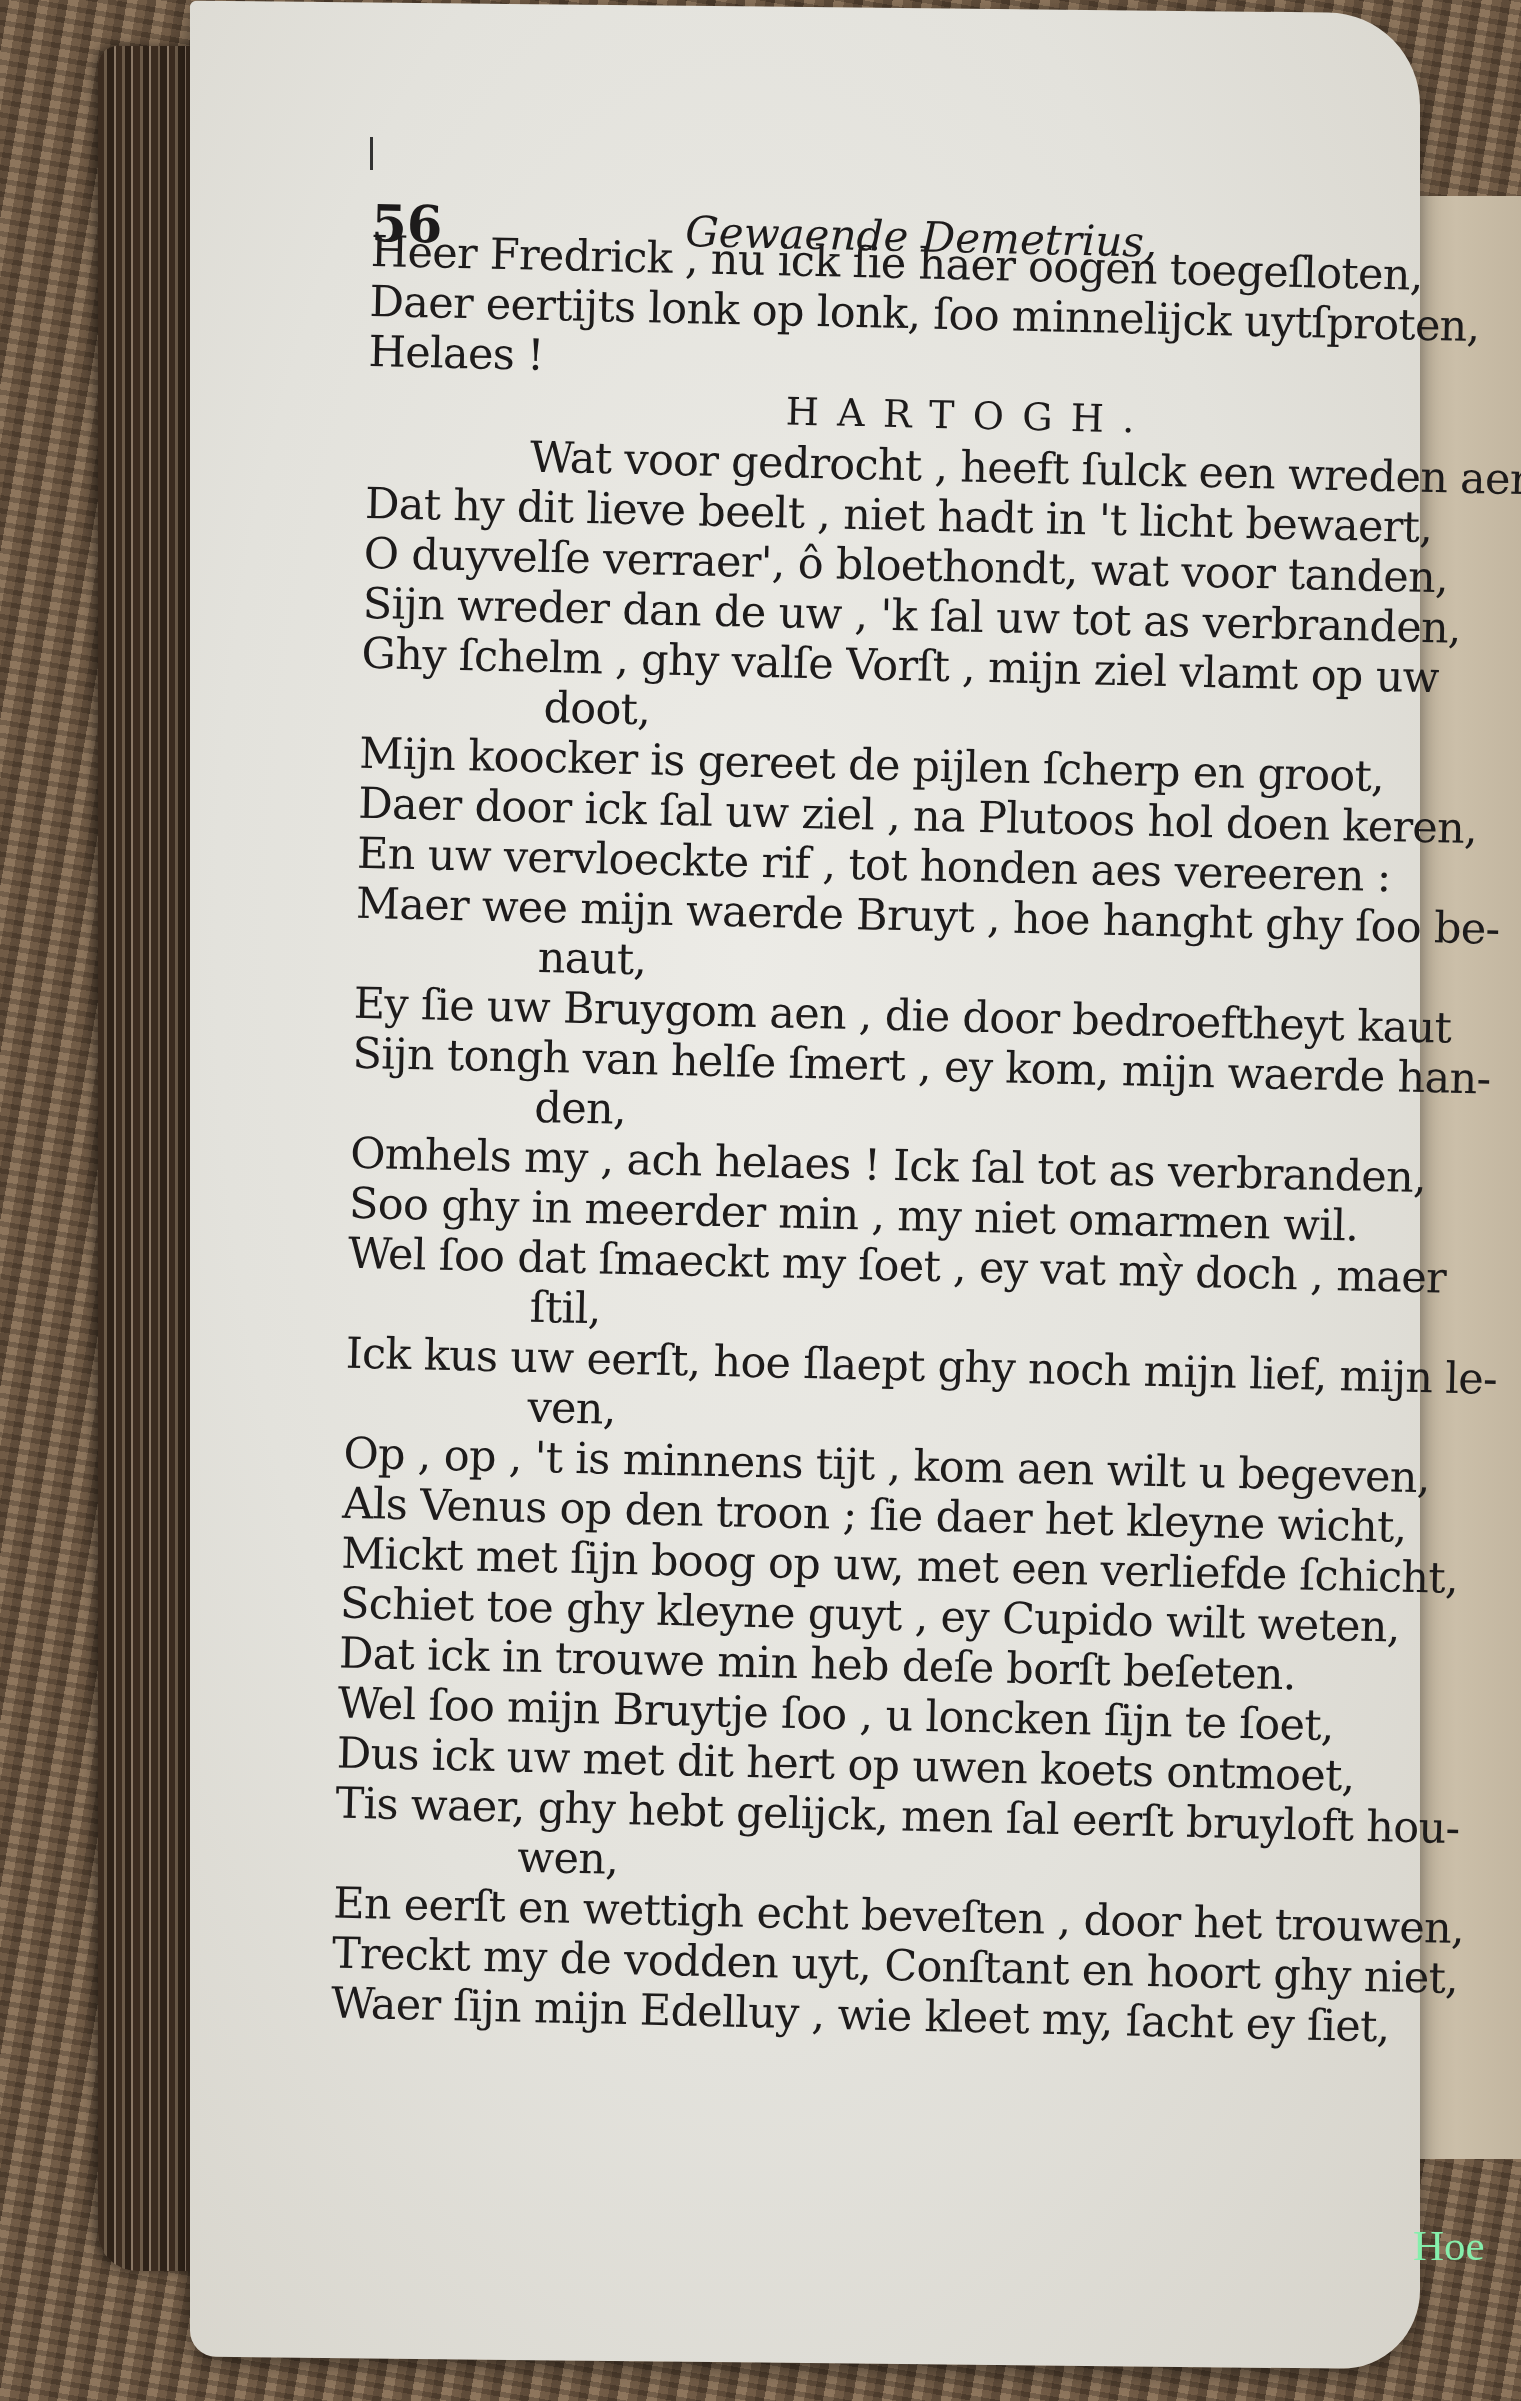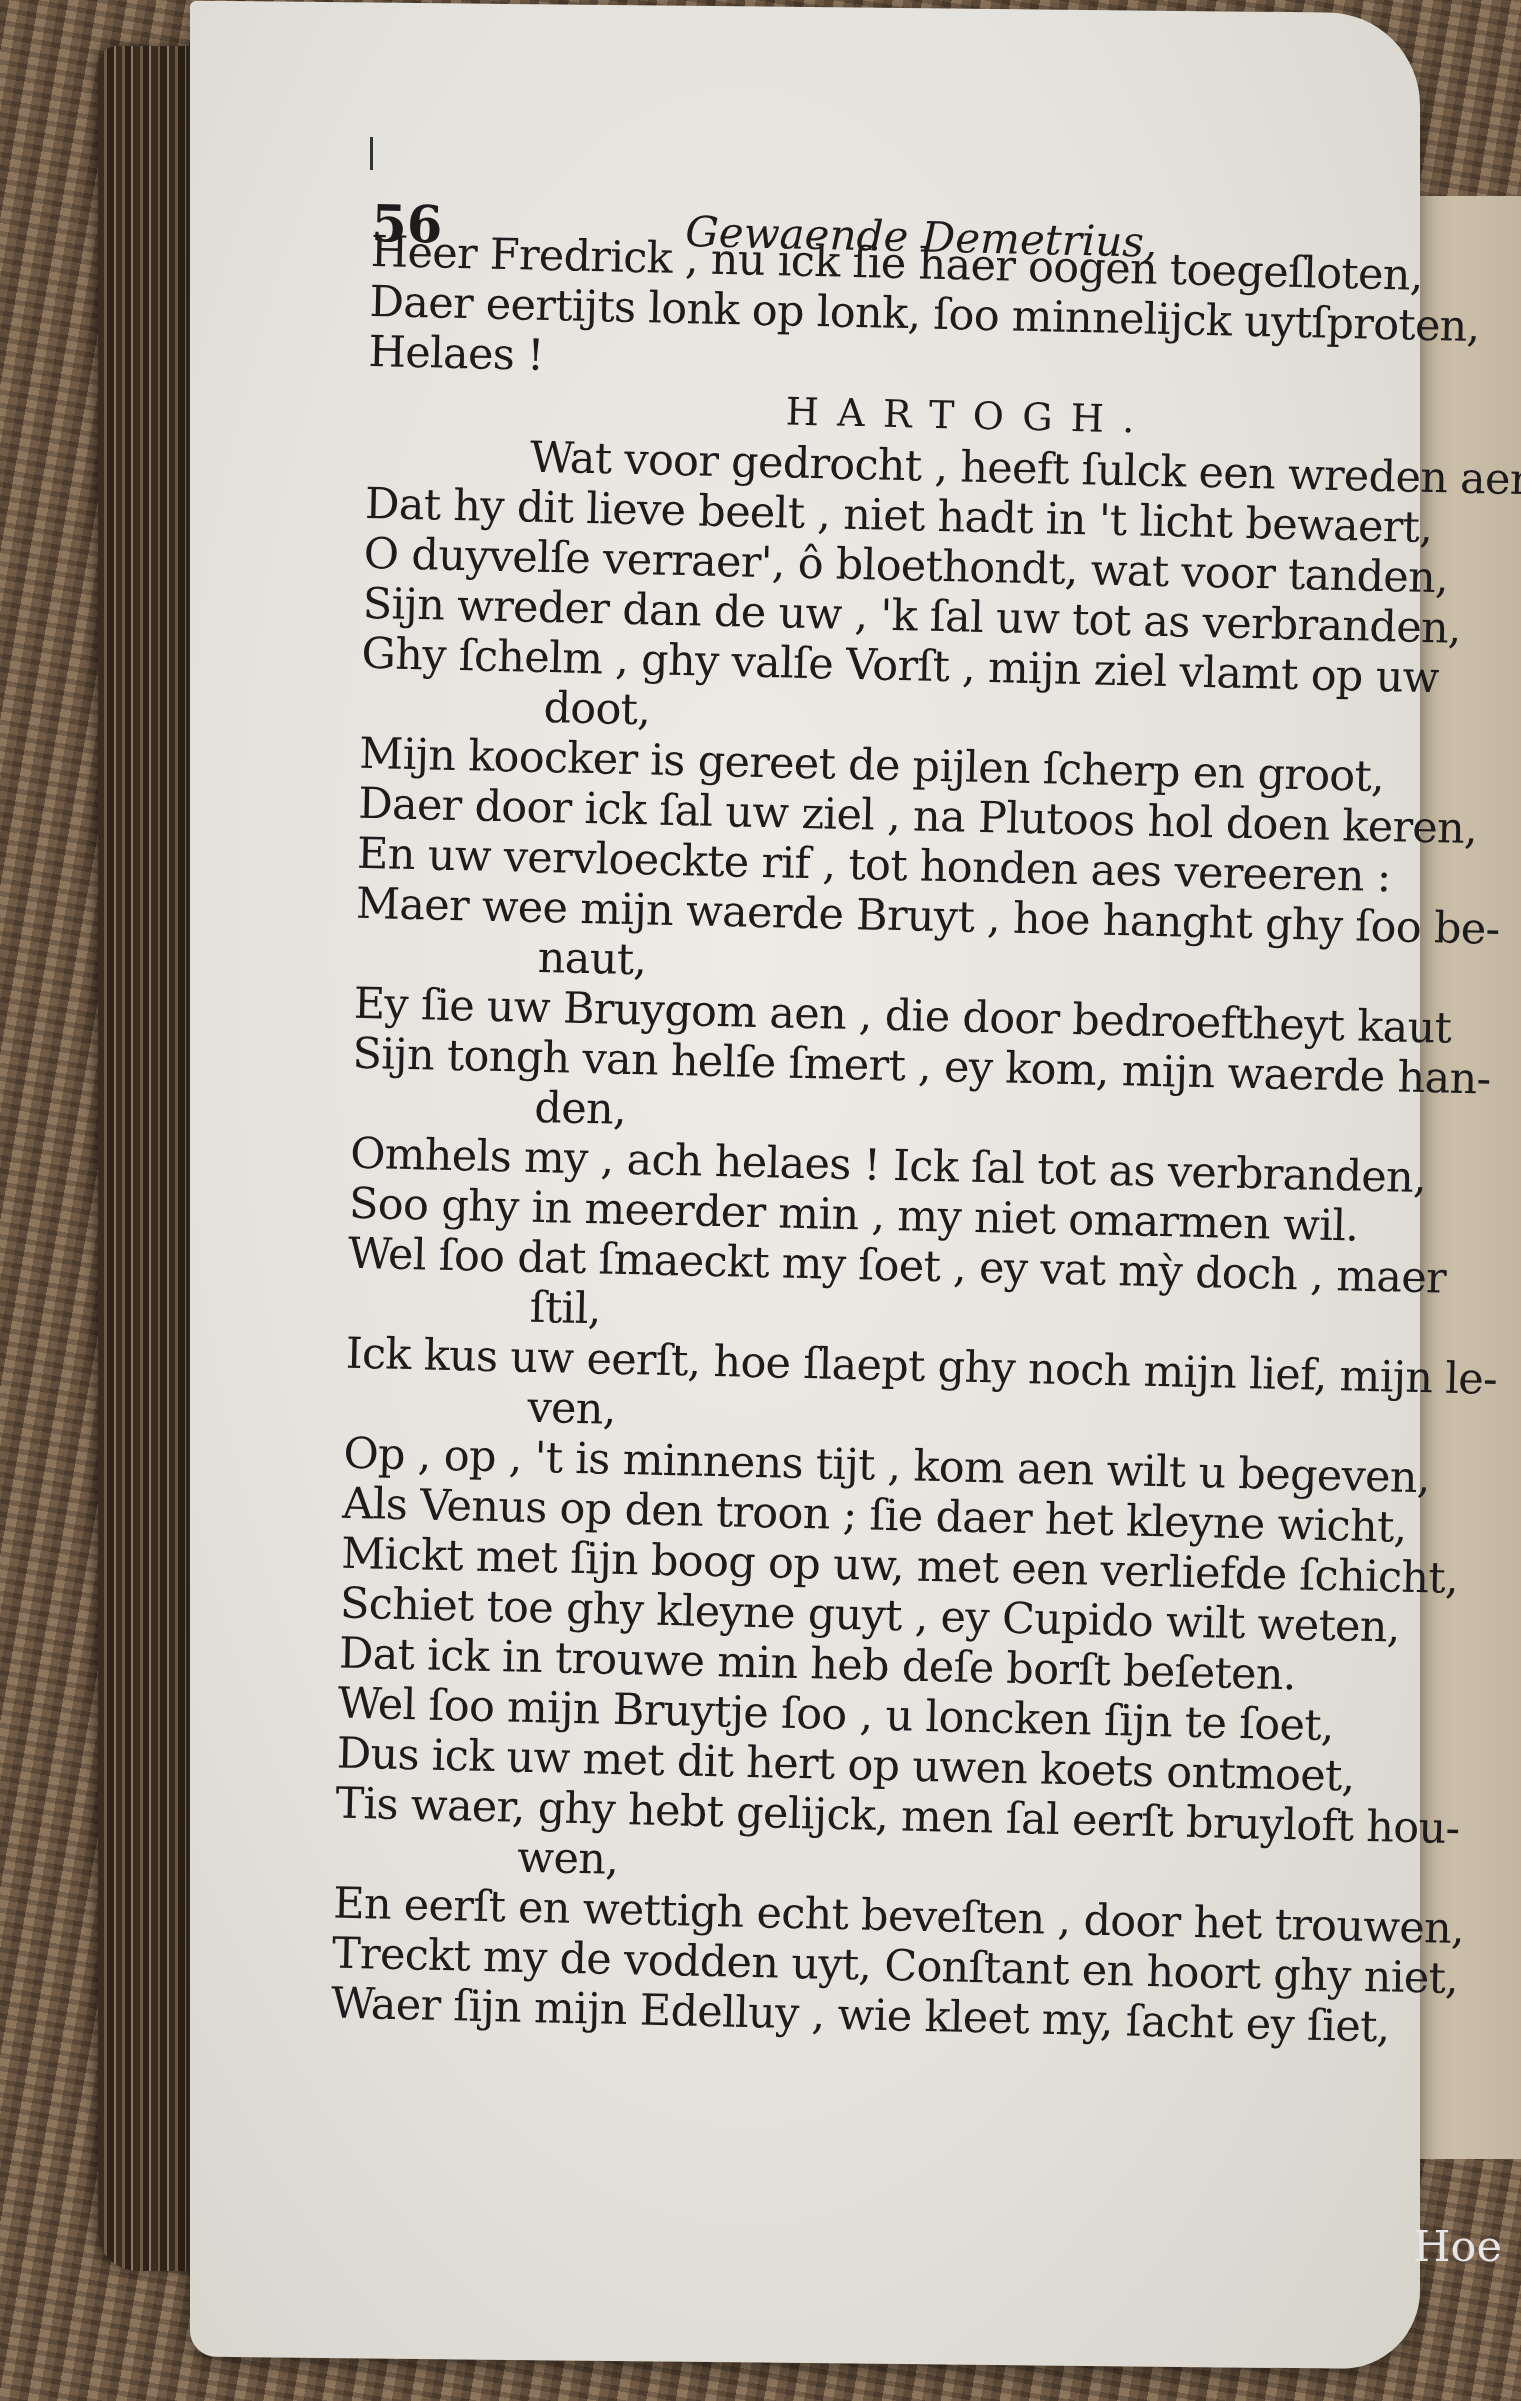--- a/index.html
+++ b/index.html
@@ -44,21 +44,21 @@
   .verse-line {
     font-size:43px; line-height:50px; white-space:nowrap; letter-spacing:-0.7px;
   }
   .verse-line.indent { padding-left:164px; }
   .verse-line.turnover { padding-left:183px; }
   .speaker {
     font-size:38px; letter-spacing:18.3px; text-align:center; line-height:52px;
     padding-left:92px; font-variant: small-caps;
   }
   .catchword {
-    position:absolute; left:1413px; top:2221px; font-size:43px; color:#e5e5e5;
+    position:absolute; left:1413px; top:2221px; font-size:43px; color:#86efac;font-family:Liberation Serif, serif;
   }
   .mark { position:absolute; left:370px; top:137px; width:2.6px; height:33px; background:#333; }
 </style>
 </head>
 <body>
 
 <div class="page-stack"></div>
 <div class="facing-page"></div>
 <div class="page"></div>
 <div class="mark"></div>

